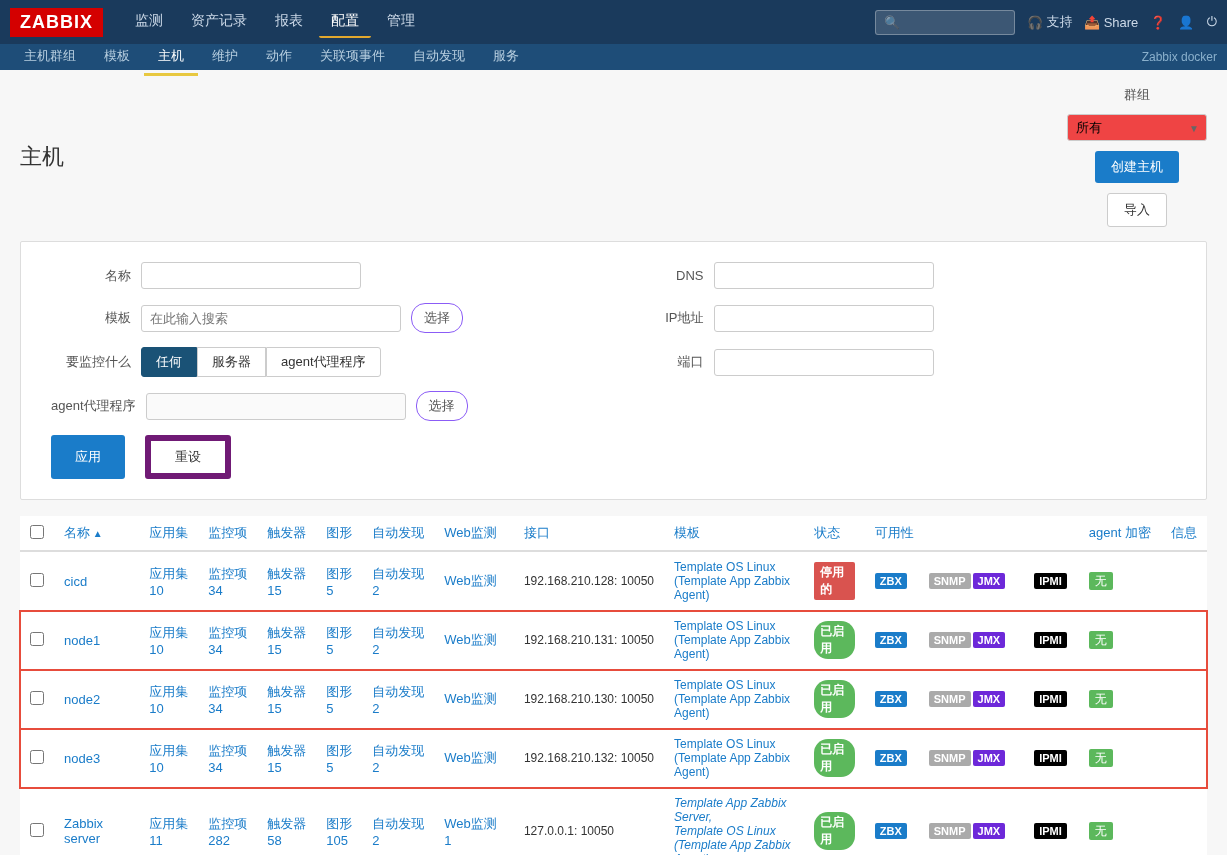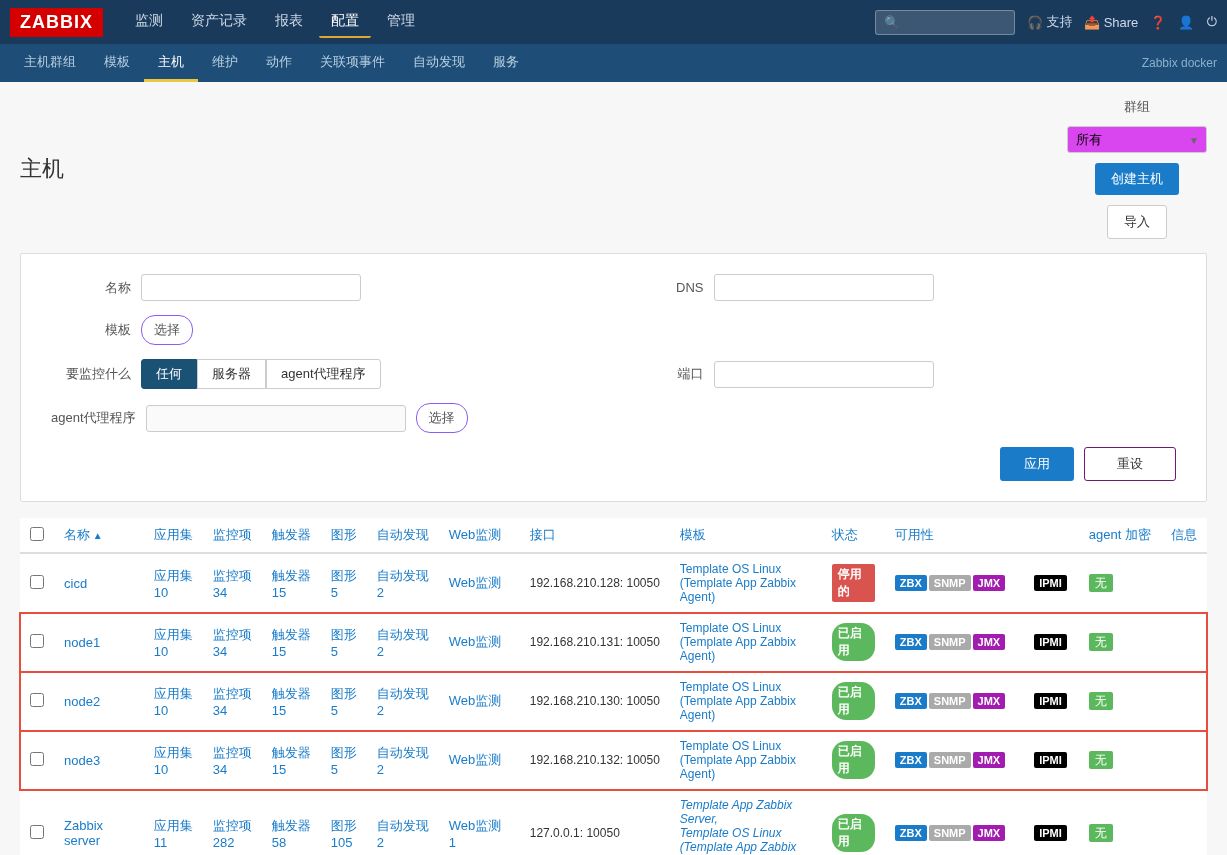--- a/index.html
+++ b/index.html
@@ -53,21 +53,21 @@
       font-size: 13px;
     }
     .search-box::placeholder { color: rgba(255,255,255,0.5); }
     .top-nav-icon { color: #ccd9e8; font-size: 13px; cursor: pointer; display: flex; align-items: center; gap: 3px; }
 
     
     .sub-nav {
       background: #1e4d78;
       display: flex;
       align-items: center;
-      height: 38px;
+      height: 26px;
       padding: 0 10px;
     }
     .sub-nav-items { display: flex; gap: 0; }
     .sub-nav-item {
       color: #b8cfe0;
       padding: 8px 14px;
       cursor: pointer;
       font-size: 13px;
     }
     .sub-nav-item.active {
@@ -85,21 +85,21 @@
       margin-bottom: 14px;
     }
     .page-title { font-size: 22px; font-weight: normal; color: #333; }
     .page-header-right { display: flex; align-items: center; gap: 10px; flex-direction: column; }
     .group-label { font-size: 13px; color: #555; }
     .group-select {
       border: 1px solid #ccc;
       padding: 5px 24px 5px 8px;
       border-radius: 3px;
       font-size: 13px;
-      background: #d946ef;
+      background: #ef4444;
       min-width: 140px;
       appearance: none;
       cursor: pointer;
     }
     .btn-primary {
       background: #1a7cc9;
       color: white;
       border: none;
       padding: 7px 16px;
       border-radius: 3px;
@@ -185,38 +185,38 @@
     }
     .monitor-btn:first-child { border-radius: 3px 0 0 3px; }
     .monitor-btn:last-child { border-radius: 0 3px 3px 0; }
     .monitor-btn.active {
       background: #1a5276;
       color: white;
       border-color: #1a5276;
     }
     .filter-actions {
       display: flex;
-      justify-content: flex-end;
-      gap: 10px;
+      justify-content: flex-start;
+      gap: 20px;
       margin-top: 10px;
     }
     .btn-apply {
       background: #1a7cc9;
       color: white;
       border: none;
       padding: 7px 24px;
       border-radius: 3px;
       cursor: pointer;
       font-size: 13px;
     }
     .btn-reset {
       background: white;
       color: #333;
-      border: 1px solid #701a75;
-      padding: 7px 32px;
+      border: 6px solid #701a75;
+      padding: 7px 24px;
       border-radius: 3px;
       cursor: pointer;
       font-size: 13px;
     }
 
     
     .data-table {
       width: 100%;
       border-collapse: collapse;
       background: white;
@@ -257,22 +257,22 @@
     .agent-badge {
       display: inline-block;
       padding: 2px 5px;
       border-radius: 2px;
       font-size: 11px;
       font-weight: bold;
       color: white;
       margin-right: 2px;
     }
     .badge-zbx { background: #1a7cc9; }
-    .badge-snmp { background: #aaa; }
-    .badge-jmx { background: #a21caf; }
+    .badge-snmp { background: #aaa; margin-left: 20px; }
+    .badge-jmx { background: #6d28d9; }
     .badge-ipmi { background: #000000; margin-left: 27px; }
 
     .no-encryption {
       background: #5cb85c;
       color: white;
       padding: 2px 6px;
       border-radius: 2px;
       font-size: 12px;
     }
 
@@ -371,21 +371,26 @@
       </div>
       <div class="filter-group">
         <span class="filter-group-label">DNS</span>
         <input class="filter-input" type="text" style="">
       </div>
     </div>
 
     <div class="filter-row">
       <div class="filter-group">
         <span class="filter-group-label">模板</span>
+        <input class="filter-input-wide" type="text" placeholder="在此输入搜索" style="">
         <button class="btn-select">选择</button>
+      </div>
+      <div class="filter-group">
+        <span class="filter-group-label">IP地址</span>
+        <input class="filter-input" type="text" style="">
       </div>
     </div>
 
     <div class="filter-row">
       <div class="filter-group">
         <span class="filter-group-label">要监控什么</span>
         <div class="monitor-type-group">
           <button class="monitor-btn active">任何</button>
           <button class="monitor-btn">服务器</button>
           <button class="monitor-btn">agent代理程序</button>

